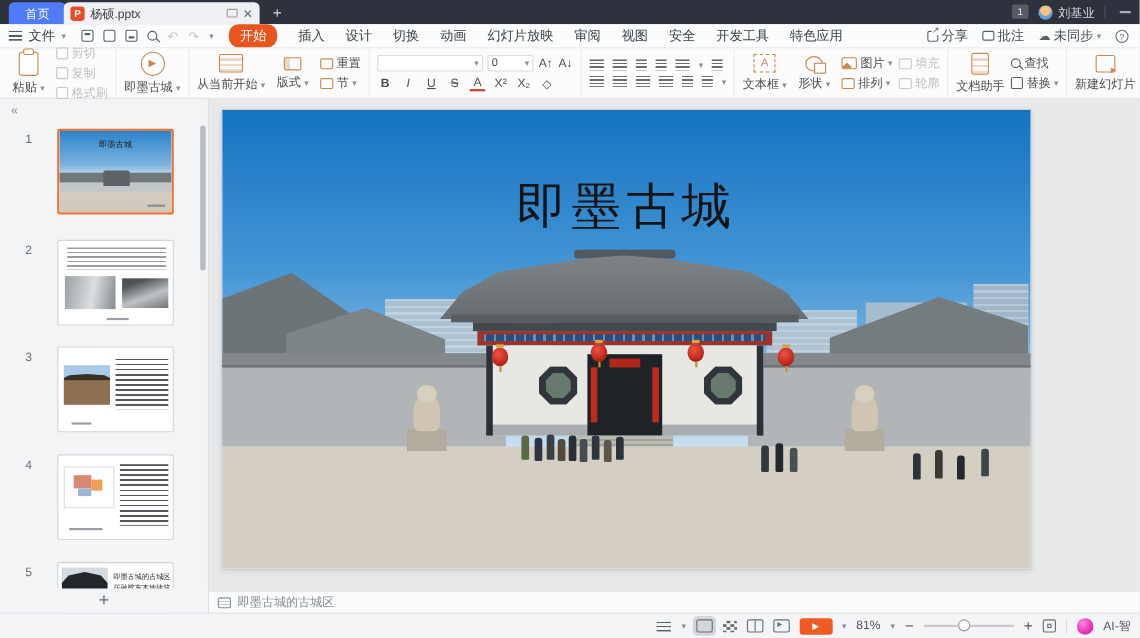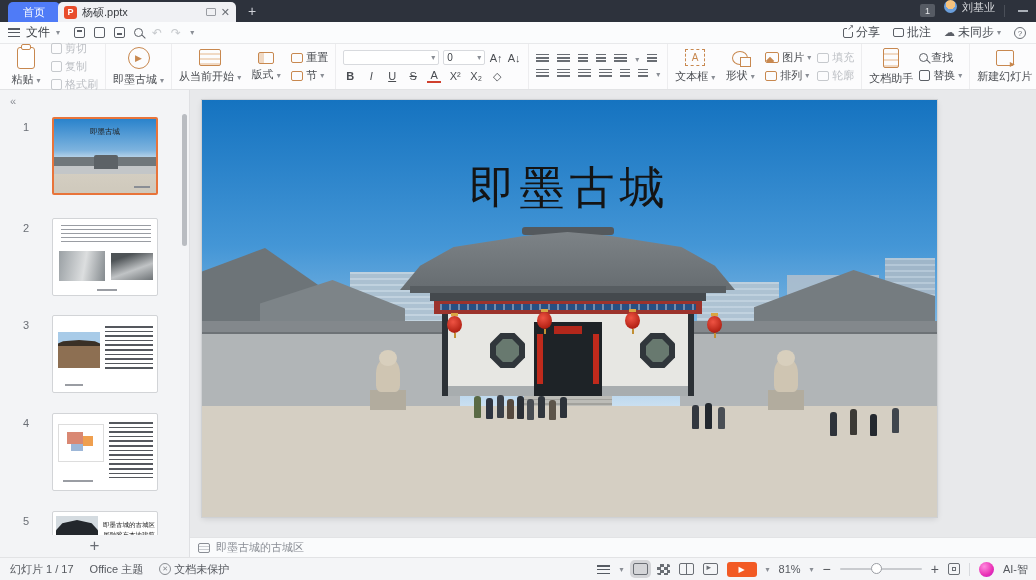--- a/index.html
+++ b/index.html
@@ -9,21 +9,21 @@
   
   .titlebar{position:absolute;left:0;top:0;width:1036px;height:22px;background:#2d323c;display:flex;align-items:center;color:#cfd2d8;font-size:11px;}
   .home-tab{position:absolute;left:8px;top:2px;width:52px;height:20px;background:#4f7bf7;color:#fff;border-radius:5px 5px 0 0;display:flex;align-items:center;justify-content:center;}
   .doc-tab{position:absolute;left:58px;top:2px;width:178px;height:20px;background:#f0f1f4;color:#3a3d42;border-radius:5px 5px 0 0;display:flex;align-items:center;gap:5px;padding:0 6px;}
   .pptx-icon{width:13px;height:13px;background:#e84c2b;border-radius:3px;color:#fff;font-size:9px;font-weight:bold;display:flex;align-items:center;justify-content:center;}
   .doc-tab .title{flex:1;}
   .tab-winicon{width:10px;height:8px;border:1px solid #9a9da3;border-radius:1px;}
   .tab-close{color:#6a6e75;font-size:11px;}
   .add-tab{position:absolute;left:242px;top:0;width:20px;height:22px;display:flex;align-items:center;justify-content:center;font-size:14px;color:#cfd2d8;}
   .tb-badge{position:absolute;left:920px;top:4px;width:15px;height:13px;background:#565b64;color:#e6e8eb;font-size:9px;border-radius:2px;display:flex;align-items:center;justify-content:center;}
-  .tb-user{position:absolute;left:944px;top:0;height:22px;display:flex;align-items:flex-start;gap:5px;color:#d8dade;}
+  .tb-user{position:absolute;left:944px;top:0;height:22px;display:flex;align-items:center;gap:5px;color:#d8dade;}
   .avatar{width:13px;height:13px;border-radius:50%;background:radial-gradient(circle at 50% 35%,#f4c27e 45%,#6a9edb 46%);}
   .tb-divider{position:absolute;left:1004px;top:5px;width:1px;height:12px;background:#4a4f58;}
   .tb-min{position:absolute;left:1018px;top:10px;width:10px;height:2px;background:#aab0b8;}
 
   
   .menubar{position:absolute;left:0;top:22px;width:1036px;height:22px;background:#fbfcfd;border-bottom:1px solid #e8e9eb;display:flex;align-items:center;font-size:12px;color:#3c4046;}
   .mb-left{display:flex;align-items:center;gap:6px;padding-left:8px;}
   .hamburger{width:12px;height:9px;background:repeating-linear-gradient(180deg,#565b63 0 1.5px,transparent 1.5px 3.8px);}
   .caret{font-size:8px;color:#8a8e95;}
   .qicons{display:flex;align-items:center;gap:9px;margin-left:8px;}
@@ -176,20 +176,33 @@
       <span class="bx"></span>
       <span class="bx">
           <span class="inner" style="top:auto;bottom:2px;"></span>
         </span>
       <span class="mag"></span>
       <span class="undoredo">↶</span>
       <span class="undoredo">↷</span>
       <span class="caret">▾</span>
     </span>
   </div>
+  <div class="mb-tabs">
+    <span class="mb-tab pill">开始</span>
+    <span class="mb-tab">插入</span>
+    <span class="mb-tab">设计</span>
+    <span class="mb-tab">切换</span>
+    <span class="mb-tab">动画</span>
+    <span class="mb-tab">幻灯片放映</span>
+    <span class="mb-tab">审阅</span>
+    <span class="mb-tab">视图</span>
+    <span class="mb-tab">安全</span>
+    <span class="mb-tab">开发工具</span>
+    <span class="mb-tab">特色应用</span>
+  </div>
   <div class="mb-right">
     <span class="smallbtn">
         <span class="sh-ic"></span>
         <span>分享</span>
       </span>
     <span class="smallbtn">
         <span class="cm-ic"></span>
         <span>批注</span>
       </span>
     <span class="smallbtn">
@@ -506,28 +519,20 @@
     <div class="slide-title">即墨古城</div>
   </div>
 </div>
 
 <div class="notesbar">
   <span class="note-ic"></span>
   <span>即墨古城的古城区</span>
 </div>
 
 <div class="statusbar">
-  <div class="st-left">
-    <span>幻灯片 1 / 17</span>
-    <span>Office 主题</span>
-    <span class="smallbtn">
-        <span class="prot">✕</span>
-        <span>文档未保护</span>
-      </span>
-  </div>
   <div class="st-right">
     <span class="hamburger" style="width:13px;"></span>
       <span class="caret">▾</span>
     <span class="vw active"></span>
     <span class="vw sorter"></span>
     <span class="vw reading"></span>
     <span class="vw show"></span>
     <span class="play-pill">▶</span>
       <span class="caret">▾</span>
     <span>81%</span>

